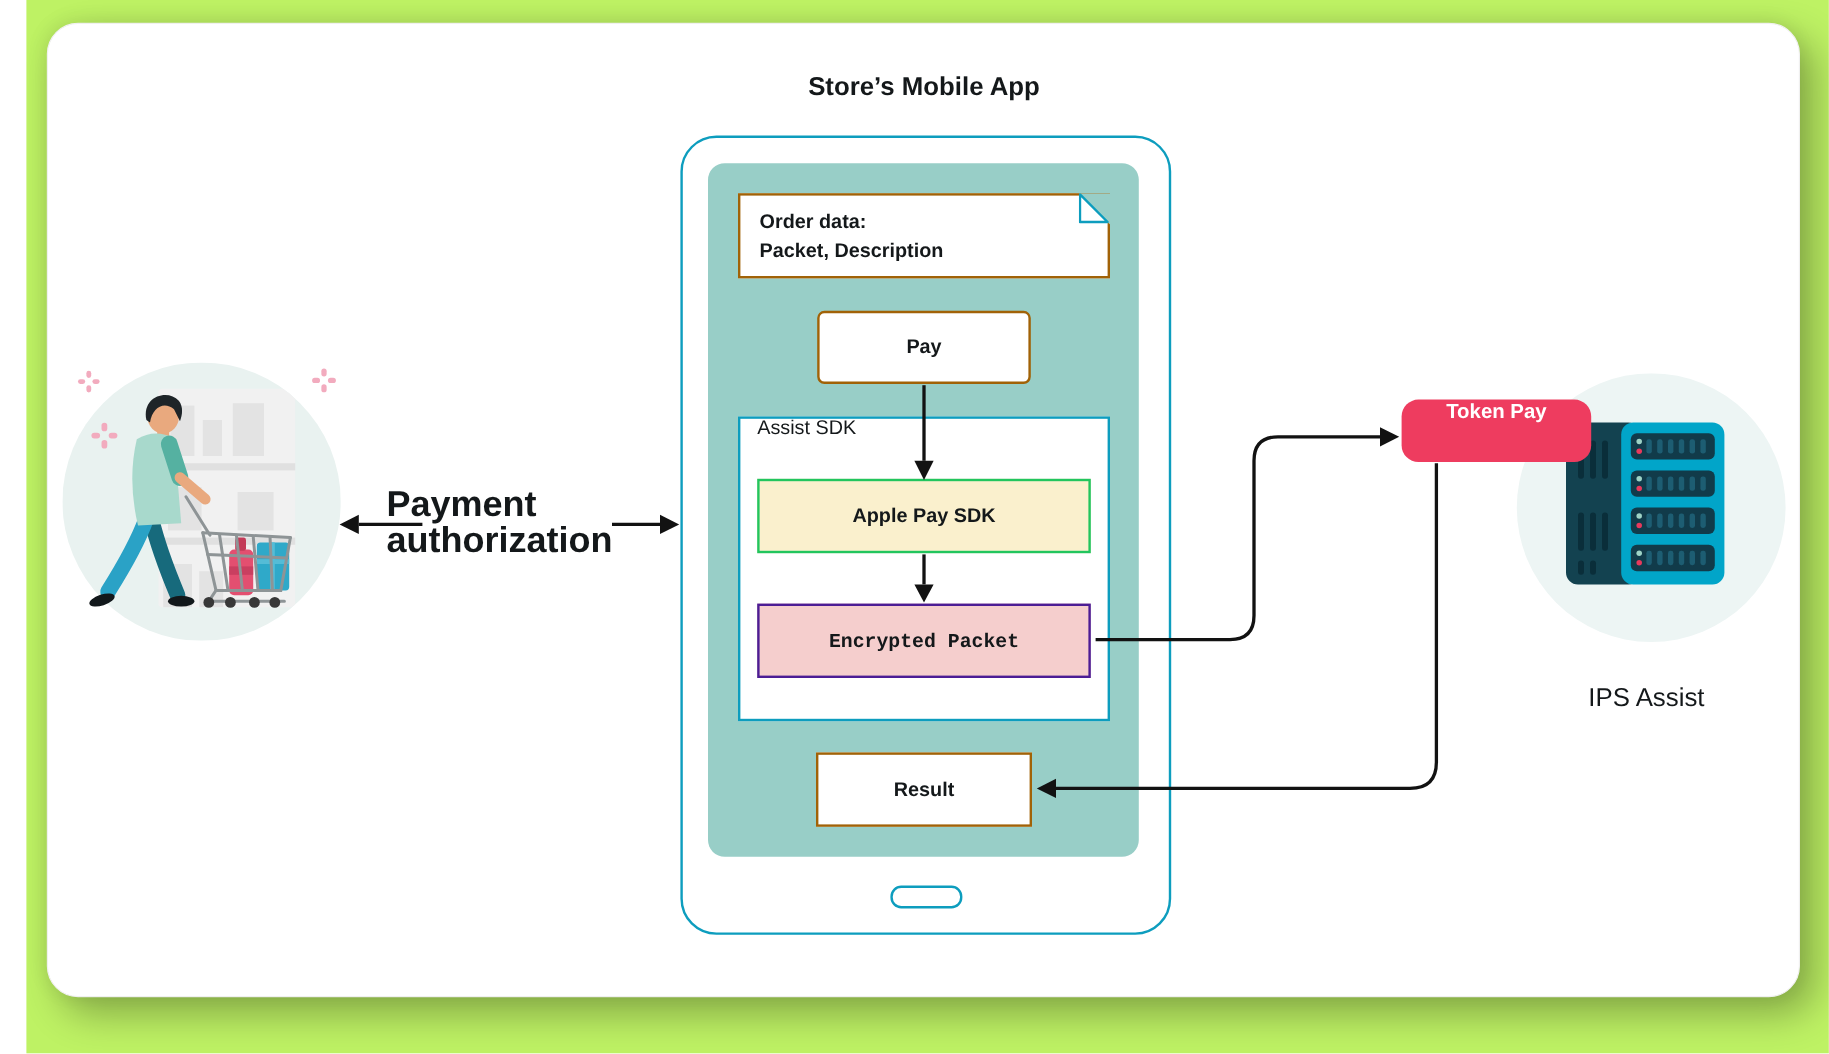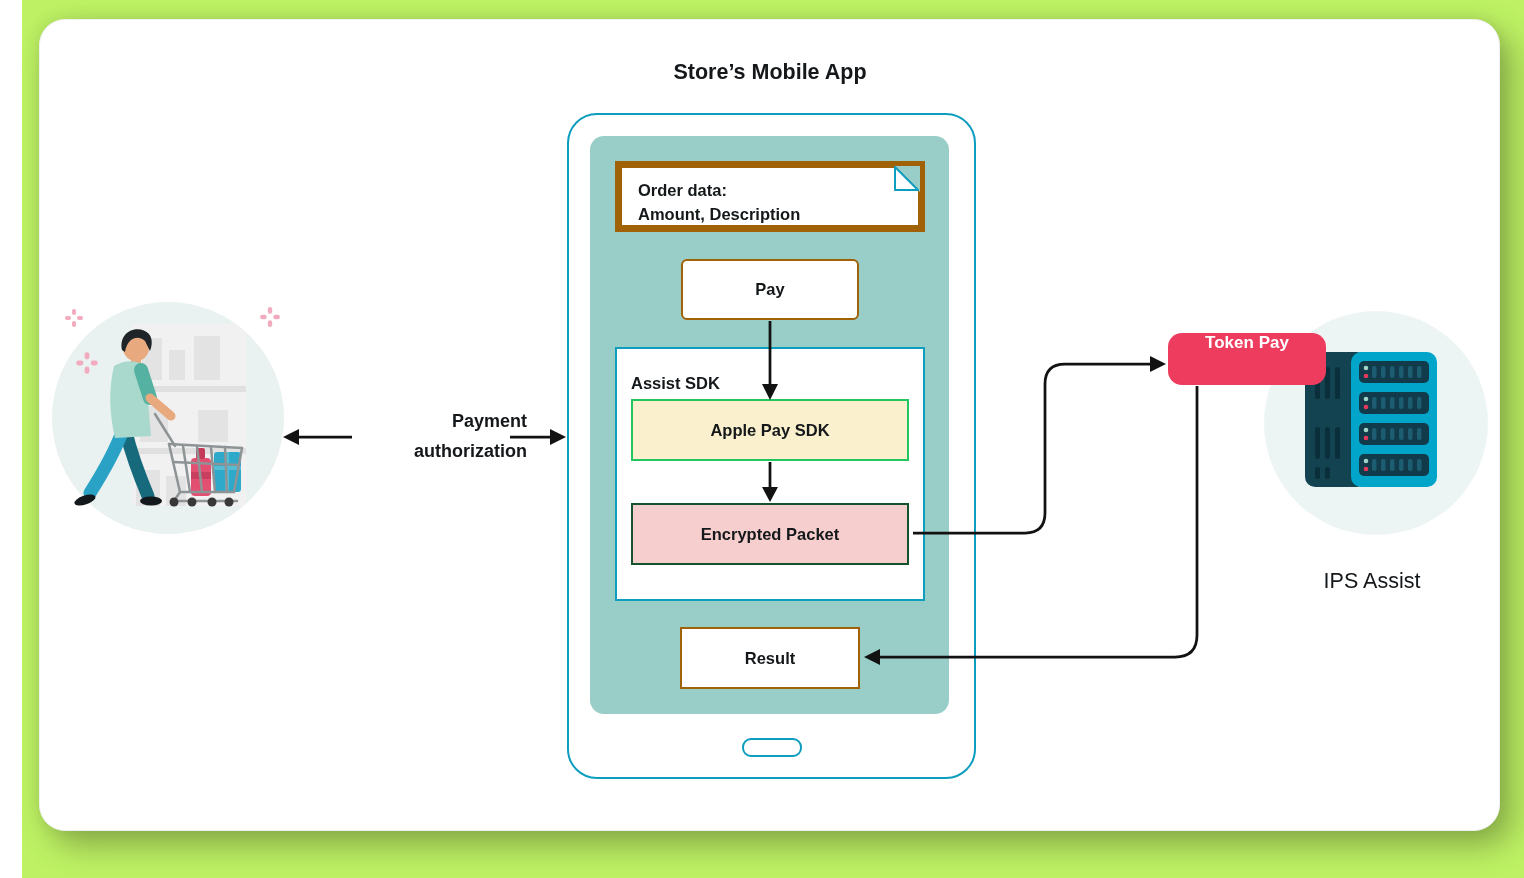--- a/index.html
+++ b/index.html
@@ -8,32 +8,32 @@
   .card{position:absolute;left:17px;top:19px;width:1459px;height:810px;background:#fff;
         border-radius:26px;border:1px solid #f0f0f0;
         box-shadow:-2px -2px 16px rgba(0,0,0,.07), 12px 14px 32px rgba(0,0,0,.30);}
   .abs{position:absolute;}
   
   .phone{left:545px;top:113px;width:405px;height:662px;border:2.5px solid #0d9dbe;border-radius:30px;background:#fff;}
   .screen{left:568px;top:136px;width:359px;height:578px;background:#98cec7;border-radius:14px;}
   .home-pill{left:720px;top:738px;width:56px;height:15px;border:2px solid #0d9dbe;border-radius:9px;background:#fff;}
   
   .node{display:flex;align-items:center;justify-content:center;background:#fff;
-        border:7px solid #a16207;font-weight:700;font-size:16.5px;color:#14181a;}
+        border:2px solid #a16207;font-weight:700;font-size:16.5px;color:#14181a;}
   .order-box{left:593px;top:161px;width:310px;height:71px;justify-content:flex-start;
              align-items:flex-start;flex-direction:column;padding:10px 0 0 16px;box-sizing:border-box;line-height:24px;}
   .pay-btn{left:659px;top:259px;width:178px;height:61px;border-width:2.5px;border-radius:6px;box-sizing:border-box;}
   .assist-box{left:593px;top:347px;width:310px;height:254px;background:#fff;border:2px solid #0d9dbe;box-sizing:border-box;}
-  .assist-label{left:609px;top:374px;font-weight:700;font-size:16.5px;}
+  .assist-label{left:609px;top:348px;font-weight:400;font-size:16.5px;}
   .apple-box{left:609px;top:399px;width:278px;height:62px;background:#faf0cd;border:2px solid #22c55e;box-sizing:border-box;}
-  .enc-box{left:609px;top:503px;width:278px;height:62px;background:#f5cecd;border:2px solid #14532d;box-sizing:border-box;}
+  .enc-box{left:609px;top:503px;width:278px;height:62px;background:#f5cecd;border:2px solid #4c1d95;box-sizing:border-box;font-family:Liberation Mono, monospace;}
   .result-box{left:658px;top:627px;width:180px;height:62px;border-width:2.5px;box-sizing:border-box;}
   
   .title{left:543px;top:60px;width:410px;text-align:center;font-weight:700;font-size:21.5px;}
-  .pay-auth{left:300px;top:406px;width:205px;text-align:right;font-weight:700;font-size:18px;line-height:30px;}
+  .pay-auth{left:300px;top:406px;width:205px;text-align:left;font-weight:700;font-size:30px;line-height:30px;}
   .ips-label{left:1250px;top:569px;width:200px;text-align:center;font-weight:400;font-size:21.5px;}
   .token-pay{left:1146px;top:333px;width:158px;height:52px;background:#ee3c5f;border-radius:14px;
              display:flex;align-items:flex-start;justify-content:center;color:#fff;font-weight:700;font-size:17px;}
   .overlay{left:0;top:0;width:1524px;height:878px;pointer-events:none;}
   .fold{position:absolute;top:-2px;right:-2px;}
 </style>
 </head>
 <body>
 
 <div class="canvas">
@@ -128,21 +128,21 @@
     <span>Payment</span><br>
     <span>authorization</span>
   </div>
 
   <div class="abs phone"></div>
   <div class="abs screen"></div>
   <div class="abs home-pill"></div>
 
   <div class="abs node order-box">
     <span>Order data:</span>
-    <span>Amount, Description</span>
+    <span>Packet, Description</span>
     <svg class="fold" width="26" height="26">
       <polygon points="0,0 26,0 26,26" fill="#98cec7"></polygon>
       <polygon points="1,1 24,24 1,24" fill="#ffffff" stroke="#0d9dbe" stroke-width="2" stroke-linejoin="round"></polygon>
     </svg>
   </div>
 
   <div class="abs node pay-btn">
     <span>Pay</span>
   </div>
 

